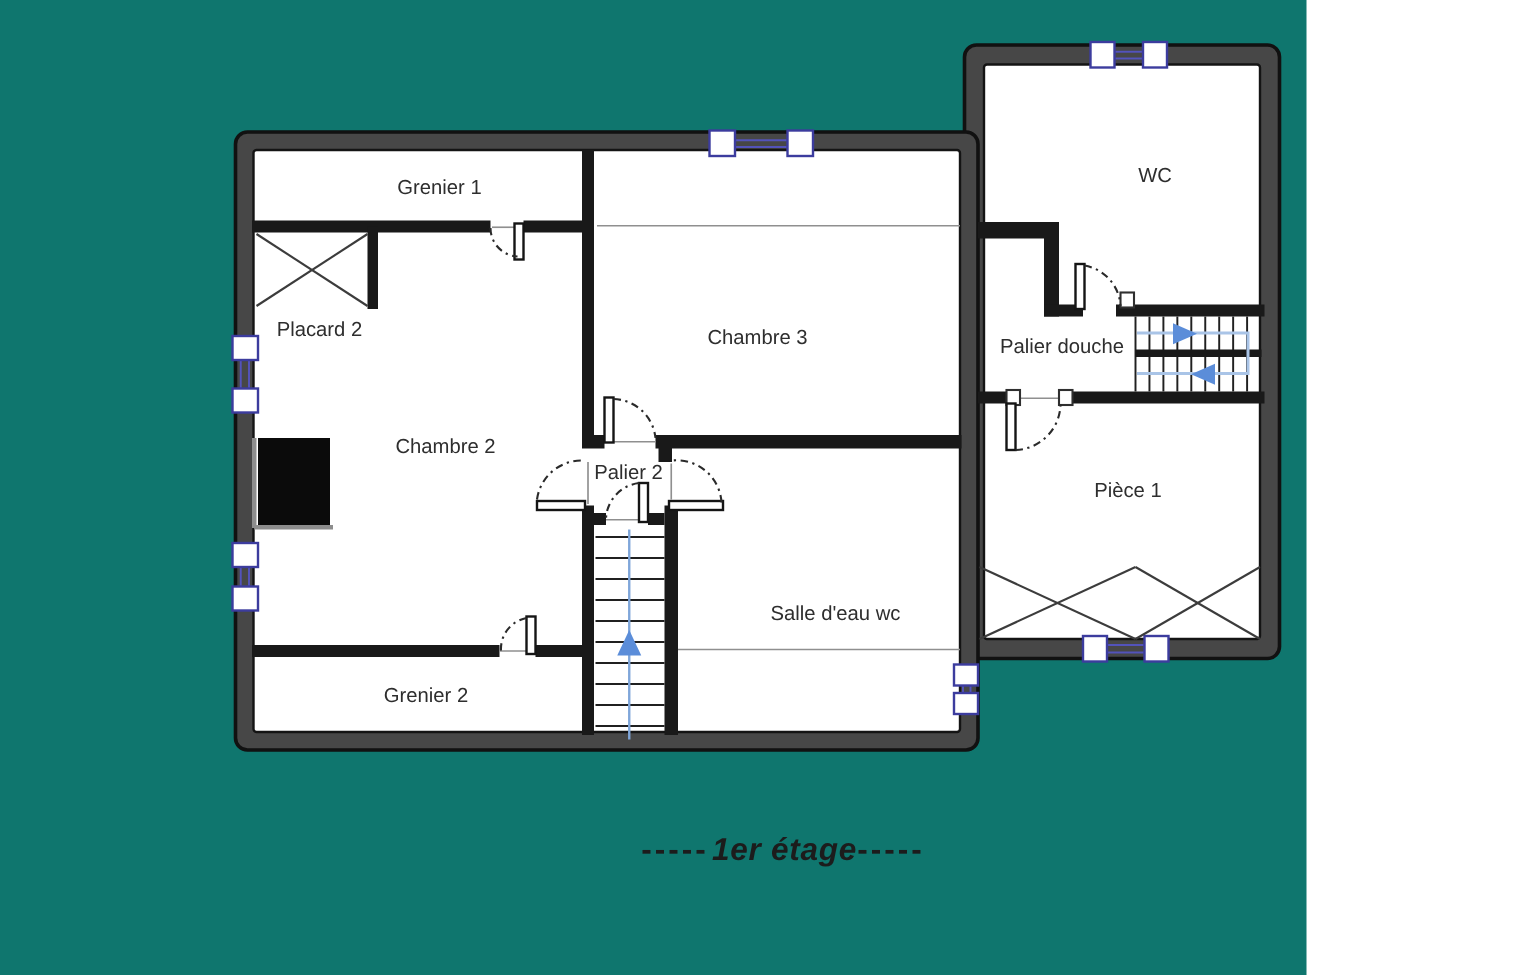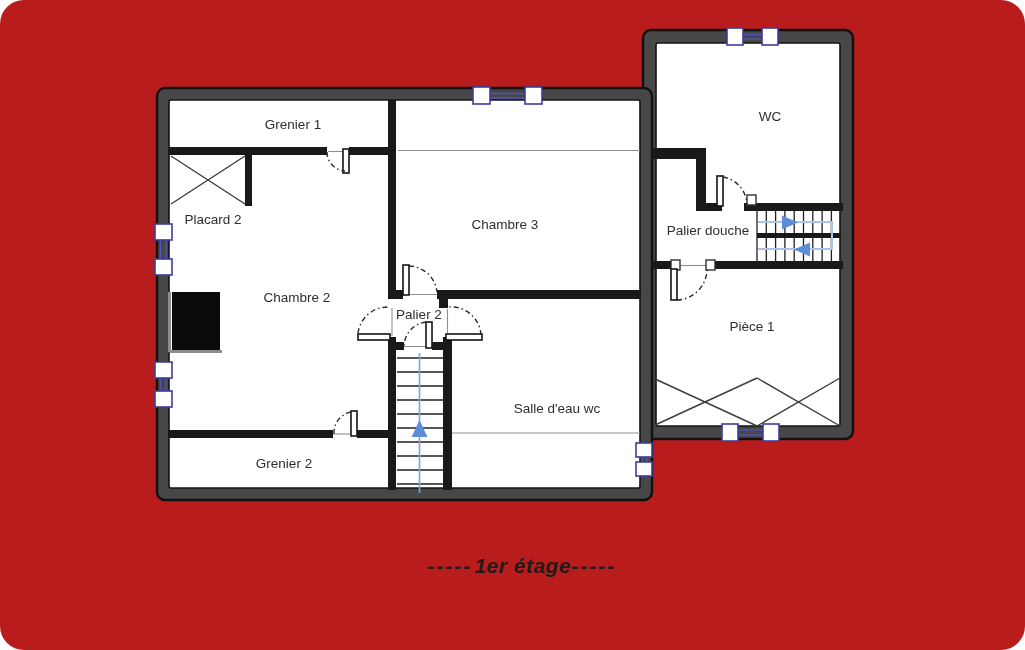--- a/index.html
+++ b/index.html
@@ -1,17 +1,17 @@
 <!DOCTYPE html>
 <html><head>
 <meta charset="utf-8">
 <style>
   html,body{margin:0;padding:0;background:#fff;}
-  .stage{position:relative;width:1025px;height:650px;background:#b91c1c;overflow:hidden;
-         font-family:"Liberation Sans",sans-serif;border-radius:24px;}
+  .stage{position:relative;width:871px;height:650px;background:#0f766e;overflow:hidden;
+         font-family:"Liberation Sans",sans-serif;}
   svg{display:block}
   .wall-outer{fill:#474747;stroke:#111111;stroke-width:2.4;}
   .room-fill{fill:#ffffff;stroke:#141414;stroke-width:1.6;}
   .iw{fill:#191919;stroke:none;}
   .jamb{fill:#ffffff;stroke:#2f2f2f;stroke-width:1.4;}
   .thin{stroke:#8f8f8f;stroke-width:1.1;fill:none;}
   .tread{stroke:#202020;stroke-width:1.3;}
   .xline{stroke:#3c3c3c;stroke-width:1.4;}
   .leaf{fill:#ffffff;stroke:#151515;stroke-width:1.6;}
   .arc{fill:none;stroke:#2a2a2a;stroke-width:1.4;stroke-dasharray:5 3 1.5 3;}

